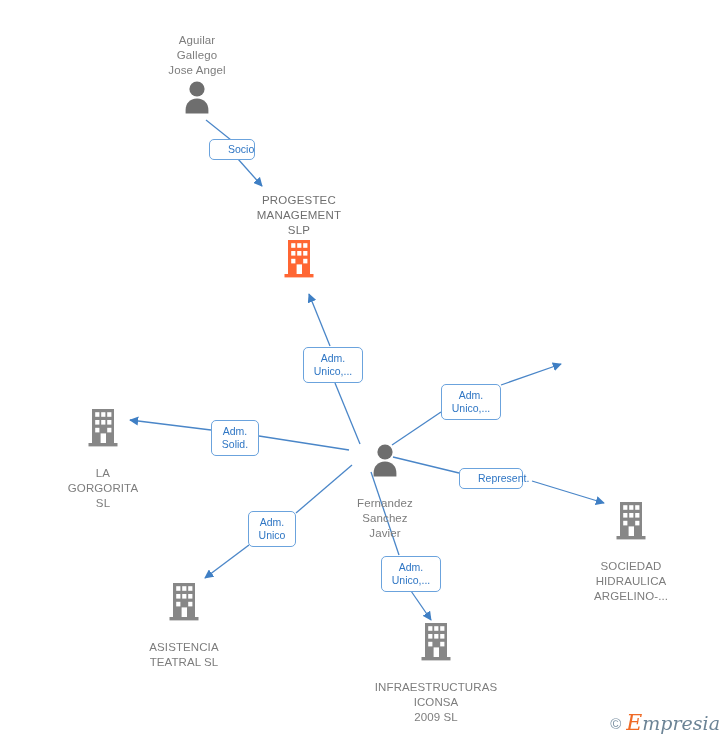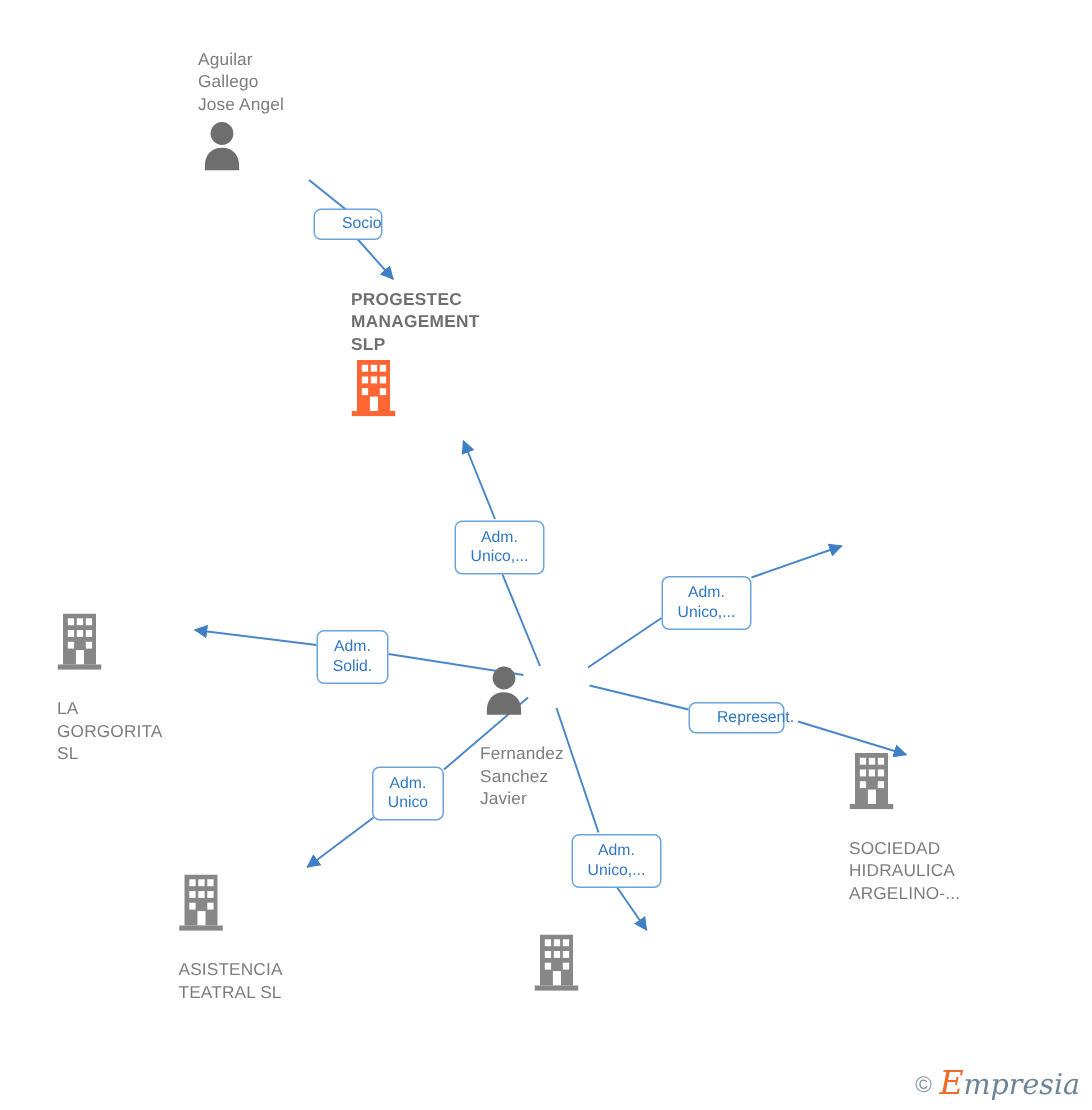--- a/index.html
+++ b/index.html
@@ -26,21 +26,21 @@
     width: 728px;
     height: 740px;
     pointer-events: none;
   }
 
   
   .node {
     position: absolute;
     width: 130px;
     margin-left: -65px;
-    text-align: left;
+    text-align: center;
     color: #808080;
     font-size: 11.5px;
     line-height: 15px;
     letter-spacing: 0.1px;
     z-index: 5;
   }
   .node .node-label {
     display: block;
     white-space: pre-line;
     color: #7d7d7d;
@@ -53,21 +53,21 @@
     margin: 0 auto;
     line-height: 0;
   }
 
   
   .icon-building { width: 30px; height: 38px; }
   .icon-person   { width: 32px; height: 34px; }
 
   .node.is-root .node-label {
     color: #6f6f6f;
-    font-weight: bold;
+    font-weight: normal;
     font-size: 11.5px;
     letter-spacing: 0.2px;
   }
 
   
   .edge-label {
     position: absolute;
     box-sizing: border-box;
     background: #ffffff;
     border: 1.4px solid #6ba3dd;
@@ -261,20 +261,23 @@
         <rect x="19.2" y="3.2" width="4.2" height="4.6" fill="#ffffff"></rect>
         <rect x="7.2" y="11" width="4.2" height="4.6" fill="#ffffff"></rect>
         <rect x="13.2" y="11" width="4.2" height="4.6" fill="#ffffff"></rect>
         <rect x="19.2" y="11" width="4.2" height="4.6" fill="#ffffff"></rect>
         <rect x="7.2" y="18.8" width="4.2" height="4.6" fill="#ffffff"></rect>
         <rect x="19.2" y="18.8" width="4.2" height="4.6" fill="#ffffff"></rect>
         <rect x="12.6" y="24.4" width="5.4" height="9.6" fill="#ffffff"></rect>
         <rect x="0.5" y="34" width="29" height="3.4" fill="#878787"></rect>
       </svg>
     </span>
+    <span class="node-label">INFRAESTRUCTURAS
+ICONSA
+2009 SL</span>
   </div>
 
   <div class="edge-label one-line" style="left:209px; top:139px; width:46px;">Socio</div>
 
   <div class="edge-label" style="left:303px; top:347px; width:60px;">Adm.
 Unico,...</div>
 
   <div class="edge-label" style="left:441px; top:384px; width:60px;">Adm.
 Unico,...</div>
 

